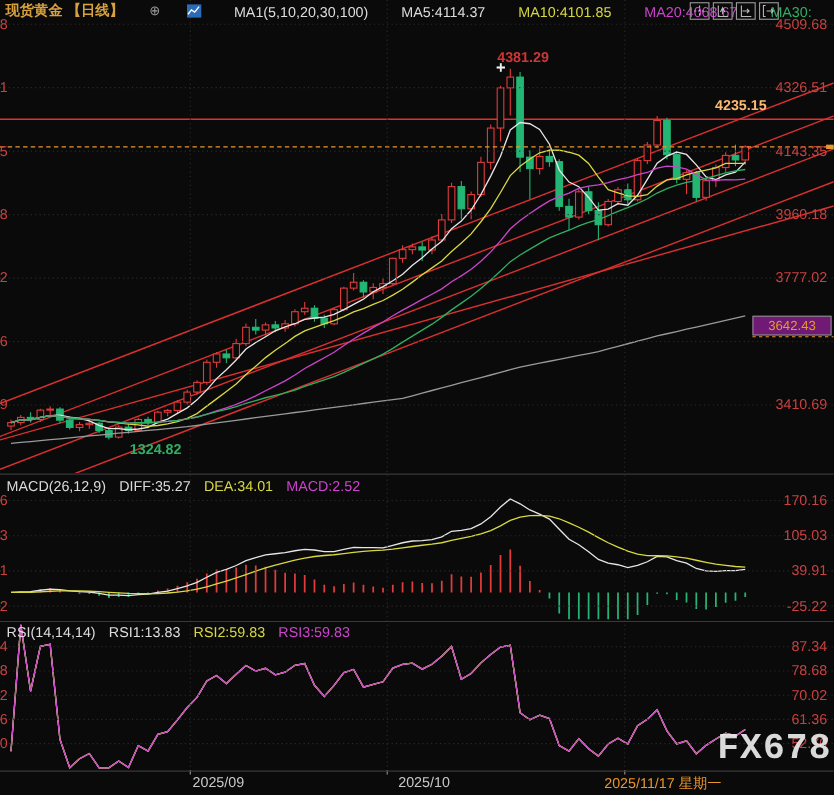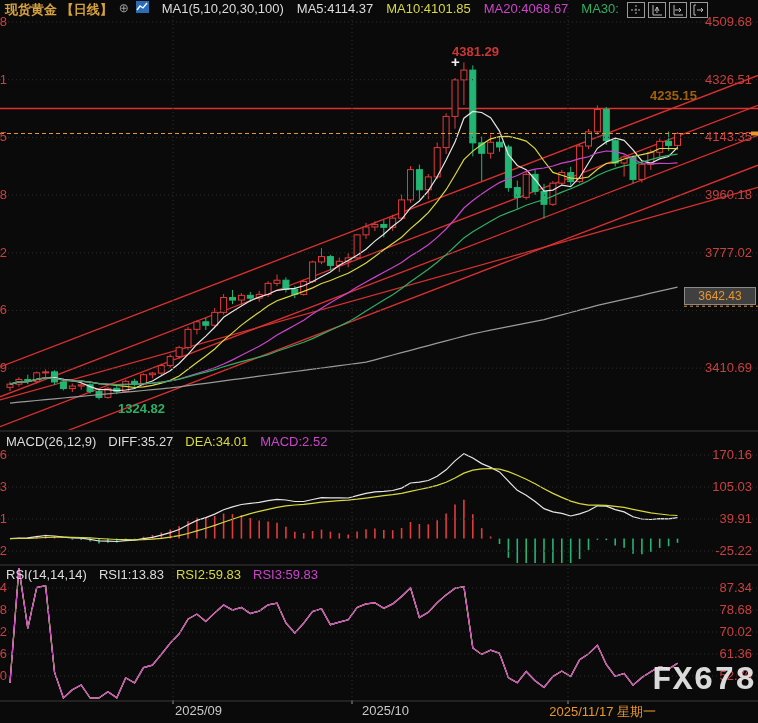--- a/index.html
+++ b/index.html
@@ -1,35 +1,35 @@
 <!DOCTYPE html>
 <html><head>
 <meta charset="utf-8">
 <style>
   html,body{margin:0;padding:0;background:#000;}
   body{width:758px;height:723px;position:relative;overflow:hidden;
        font-family:"Liberation Sans",sans-serif;background:#0a0a0a;}
   #plot{position:absolute;left:0;top:0;z-index:1;}
   .ov{position:absolute;z-index:3;white-space:nowrap;}
-  .hdr-row{left:5px;top:1px;display:flex;gap:13px;align-items:flex-start;font-size:13px;}
+  .hdr-row{left:5px;top:1px;display:flex;gap:30px;align-items:center;font-size:13px;}
   .sym{color:#d6a13e;font-weight:bold;}
   .plus-ico{color:#9a9a9a;font-size:12px;margin-left:-7px;}
   .mini-chart-ico{width:13px;height:12px;background:#2b6cb8;display:inline-block;position:relative;margin-left:-6px;}
   .mini-chart-ico svg{position:absolute;left:0;top:0;}
   .w{color:#dcdcdc;} .yl{color:#d8d840;} .mg{color:#cc44cc;} .gr{color:#2faf64;}
   .toolbar{left:627px;top:2px;display:flex;gap:3px;}
   .tool{width:16px;height:14px;border:1px solid #9a9a9a;display:flex;align-items:center;justify-content:center;}
   .macd-hdr{left:6px;top:434px;display:flex;gap:12px;font-size:13px;}
   .rsi-hdr{left:6px;top:567px;display:flex;gap:12px;font-size:13px;}
   .ann{font-size:13px;font-weight:bold;}
   .ann-high{left:452px;top:44px;color:#cd3636;}
   .ann-low{left:118px;top:401px;color:#2faf64;}
-  .ann-res{left:650px;top:88px;color:#a16207;text-align:center;}
+  .ann-res{left:650px;top:88px;color:#fdba74;text-align:center;}
   .cross{left:451px;top:53px;color:#f0f0f0;font-size:15px;font-weight:bold;z-index:4;}
-  .alert-tag{left:684px;top:287px;width:70px;border:1px solid #8a8a8a;background:#404040;
+  .alert-tag{left:684px;top:287px;width:70px;border:1px solid #8a8a8a;background:#701a75;
              color:#e8962e;font-size:12px;text-align:center;padding:1px 0;}
   #time-axis{left:0;top:701px;width:758px;height:22px;font-size:13px;padding-left:16px;}
   #time-axis span{position:absolute;top:2px;}
   .watermark{right:2px;top:662px;color:#ececec;font-family:Liberation Mono, monospace;
              font-weight:bold;font-size:33px;letter-spacing:1px;z-index:2;opacity:.92;}
 </style>
 </head>
 <body>
 
 <svg id="plot" width="758" height="723">

